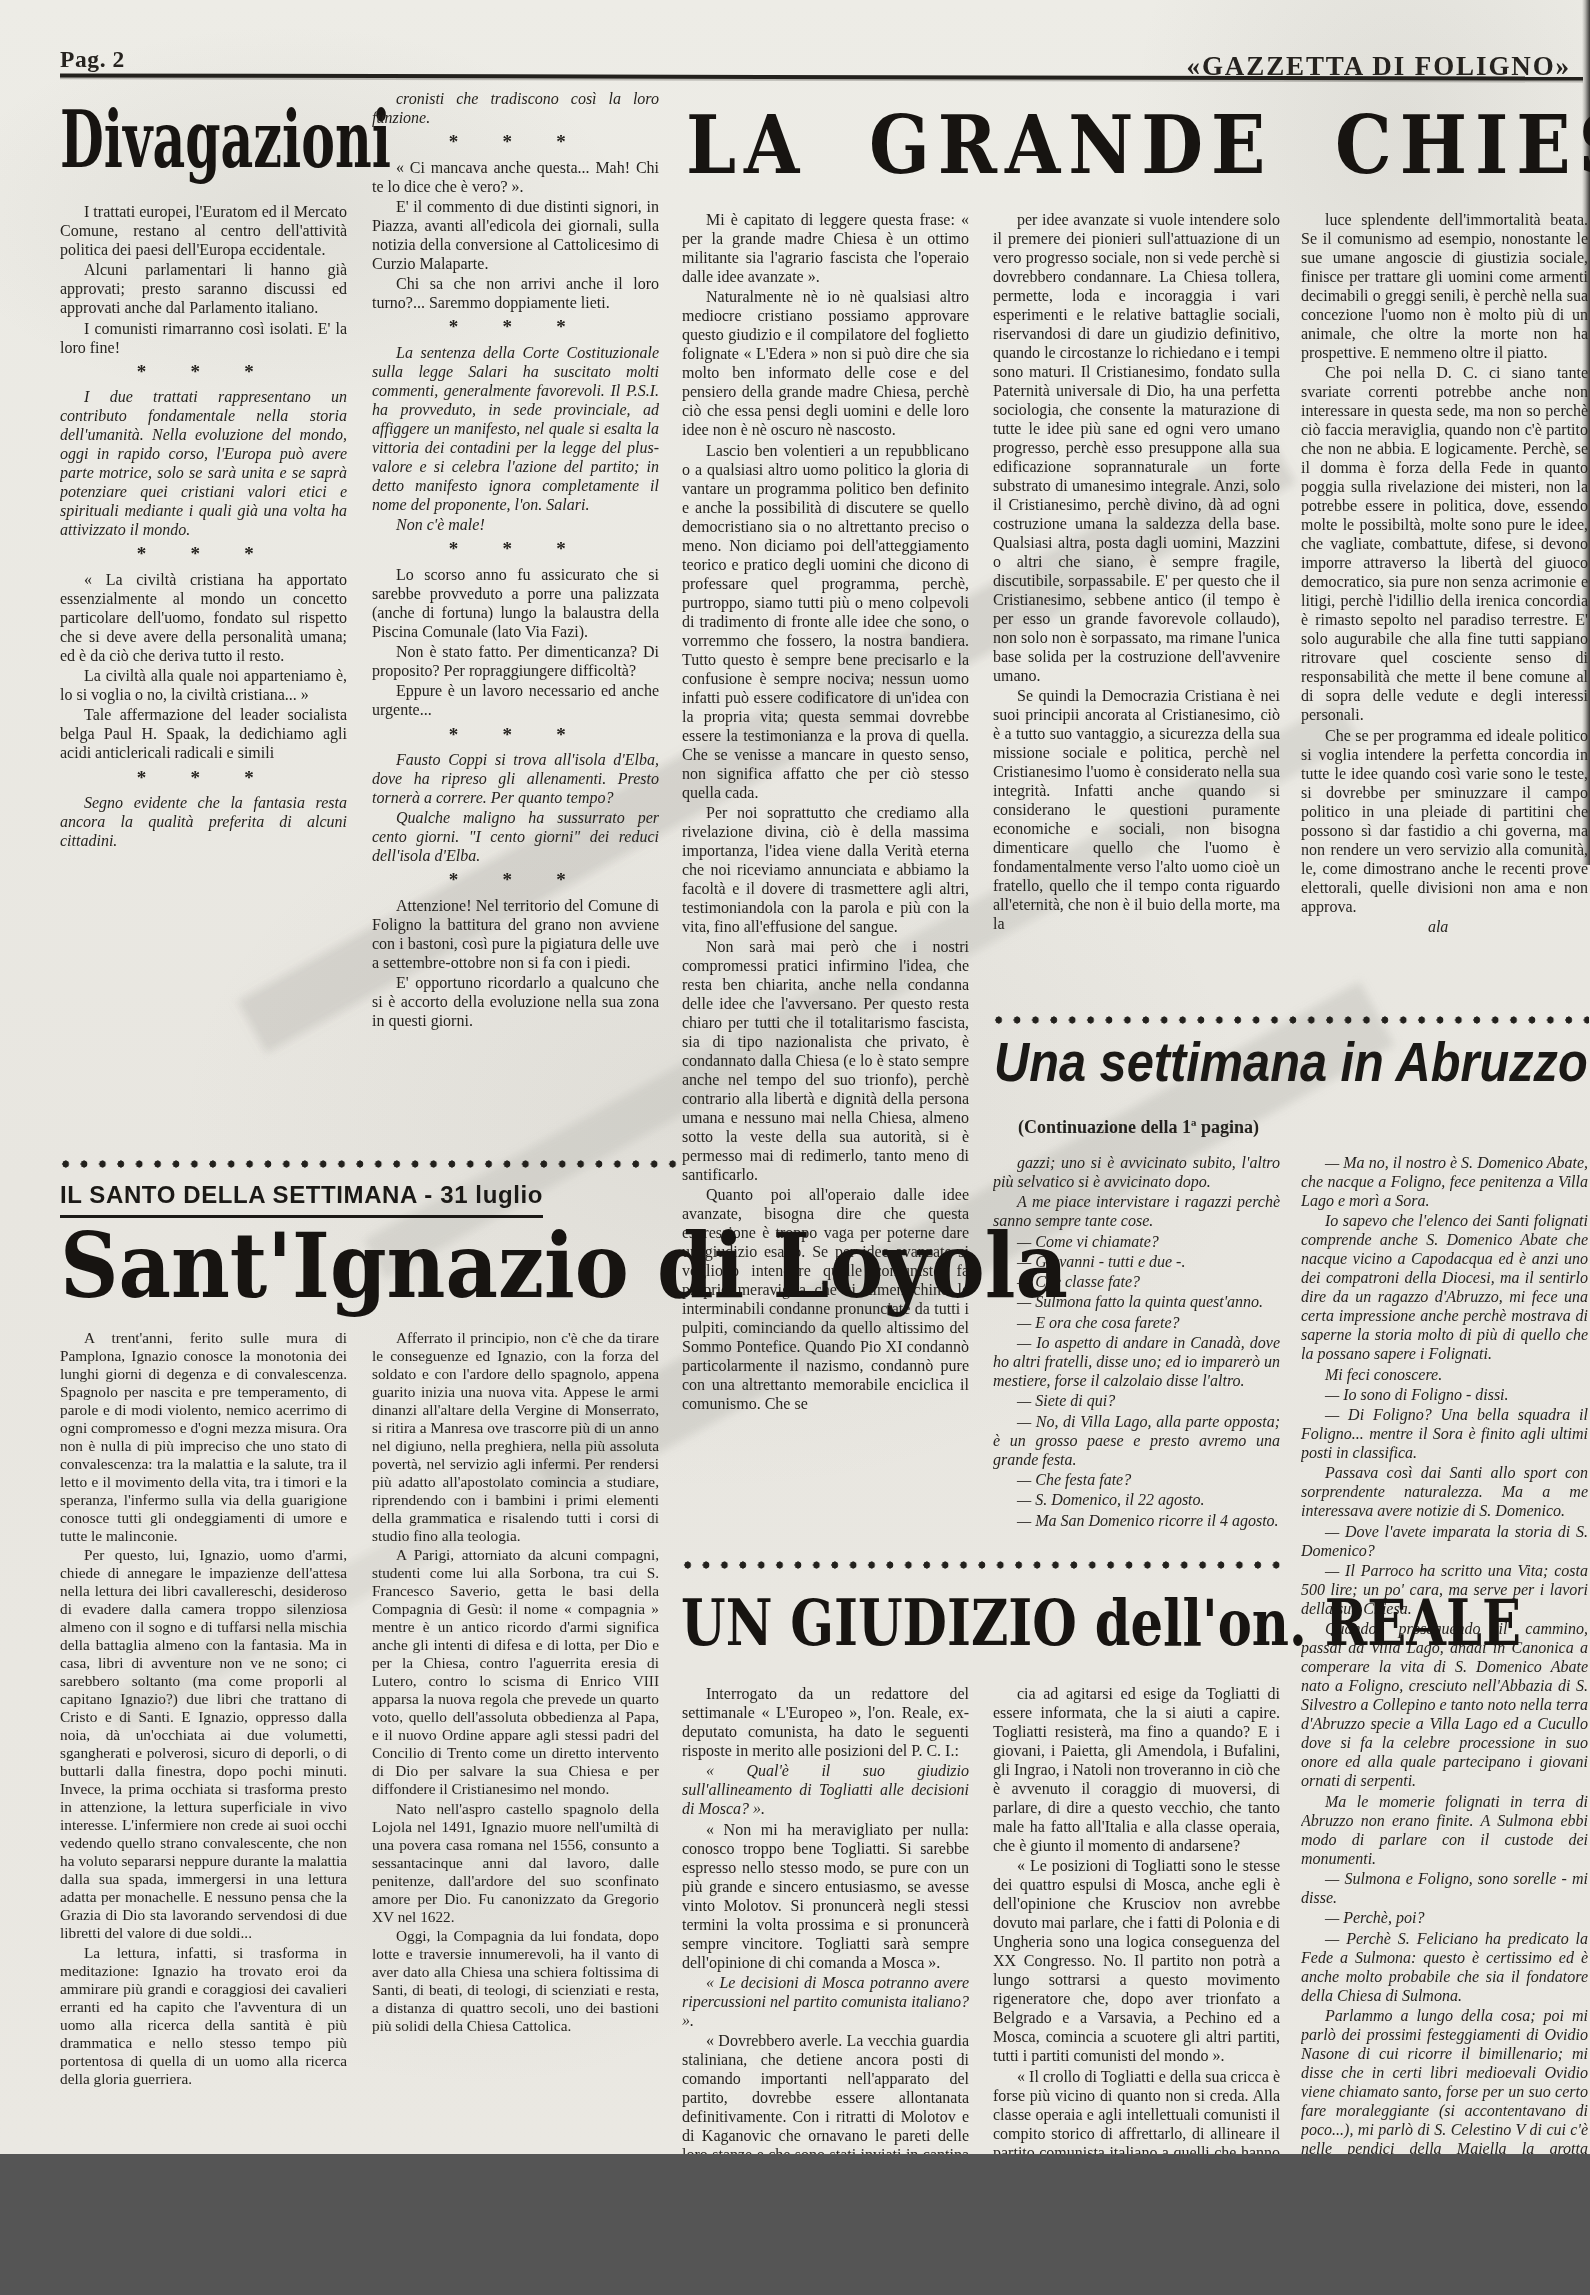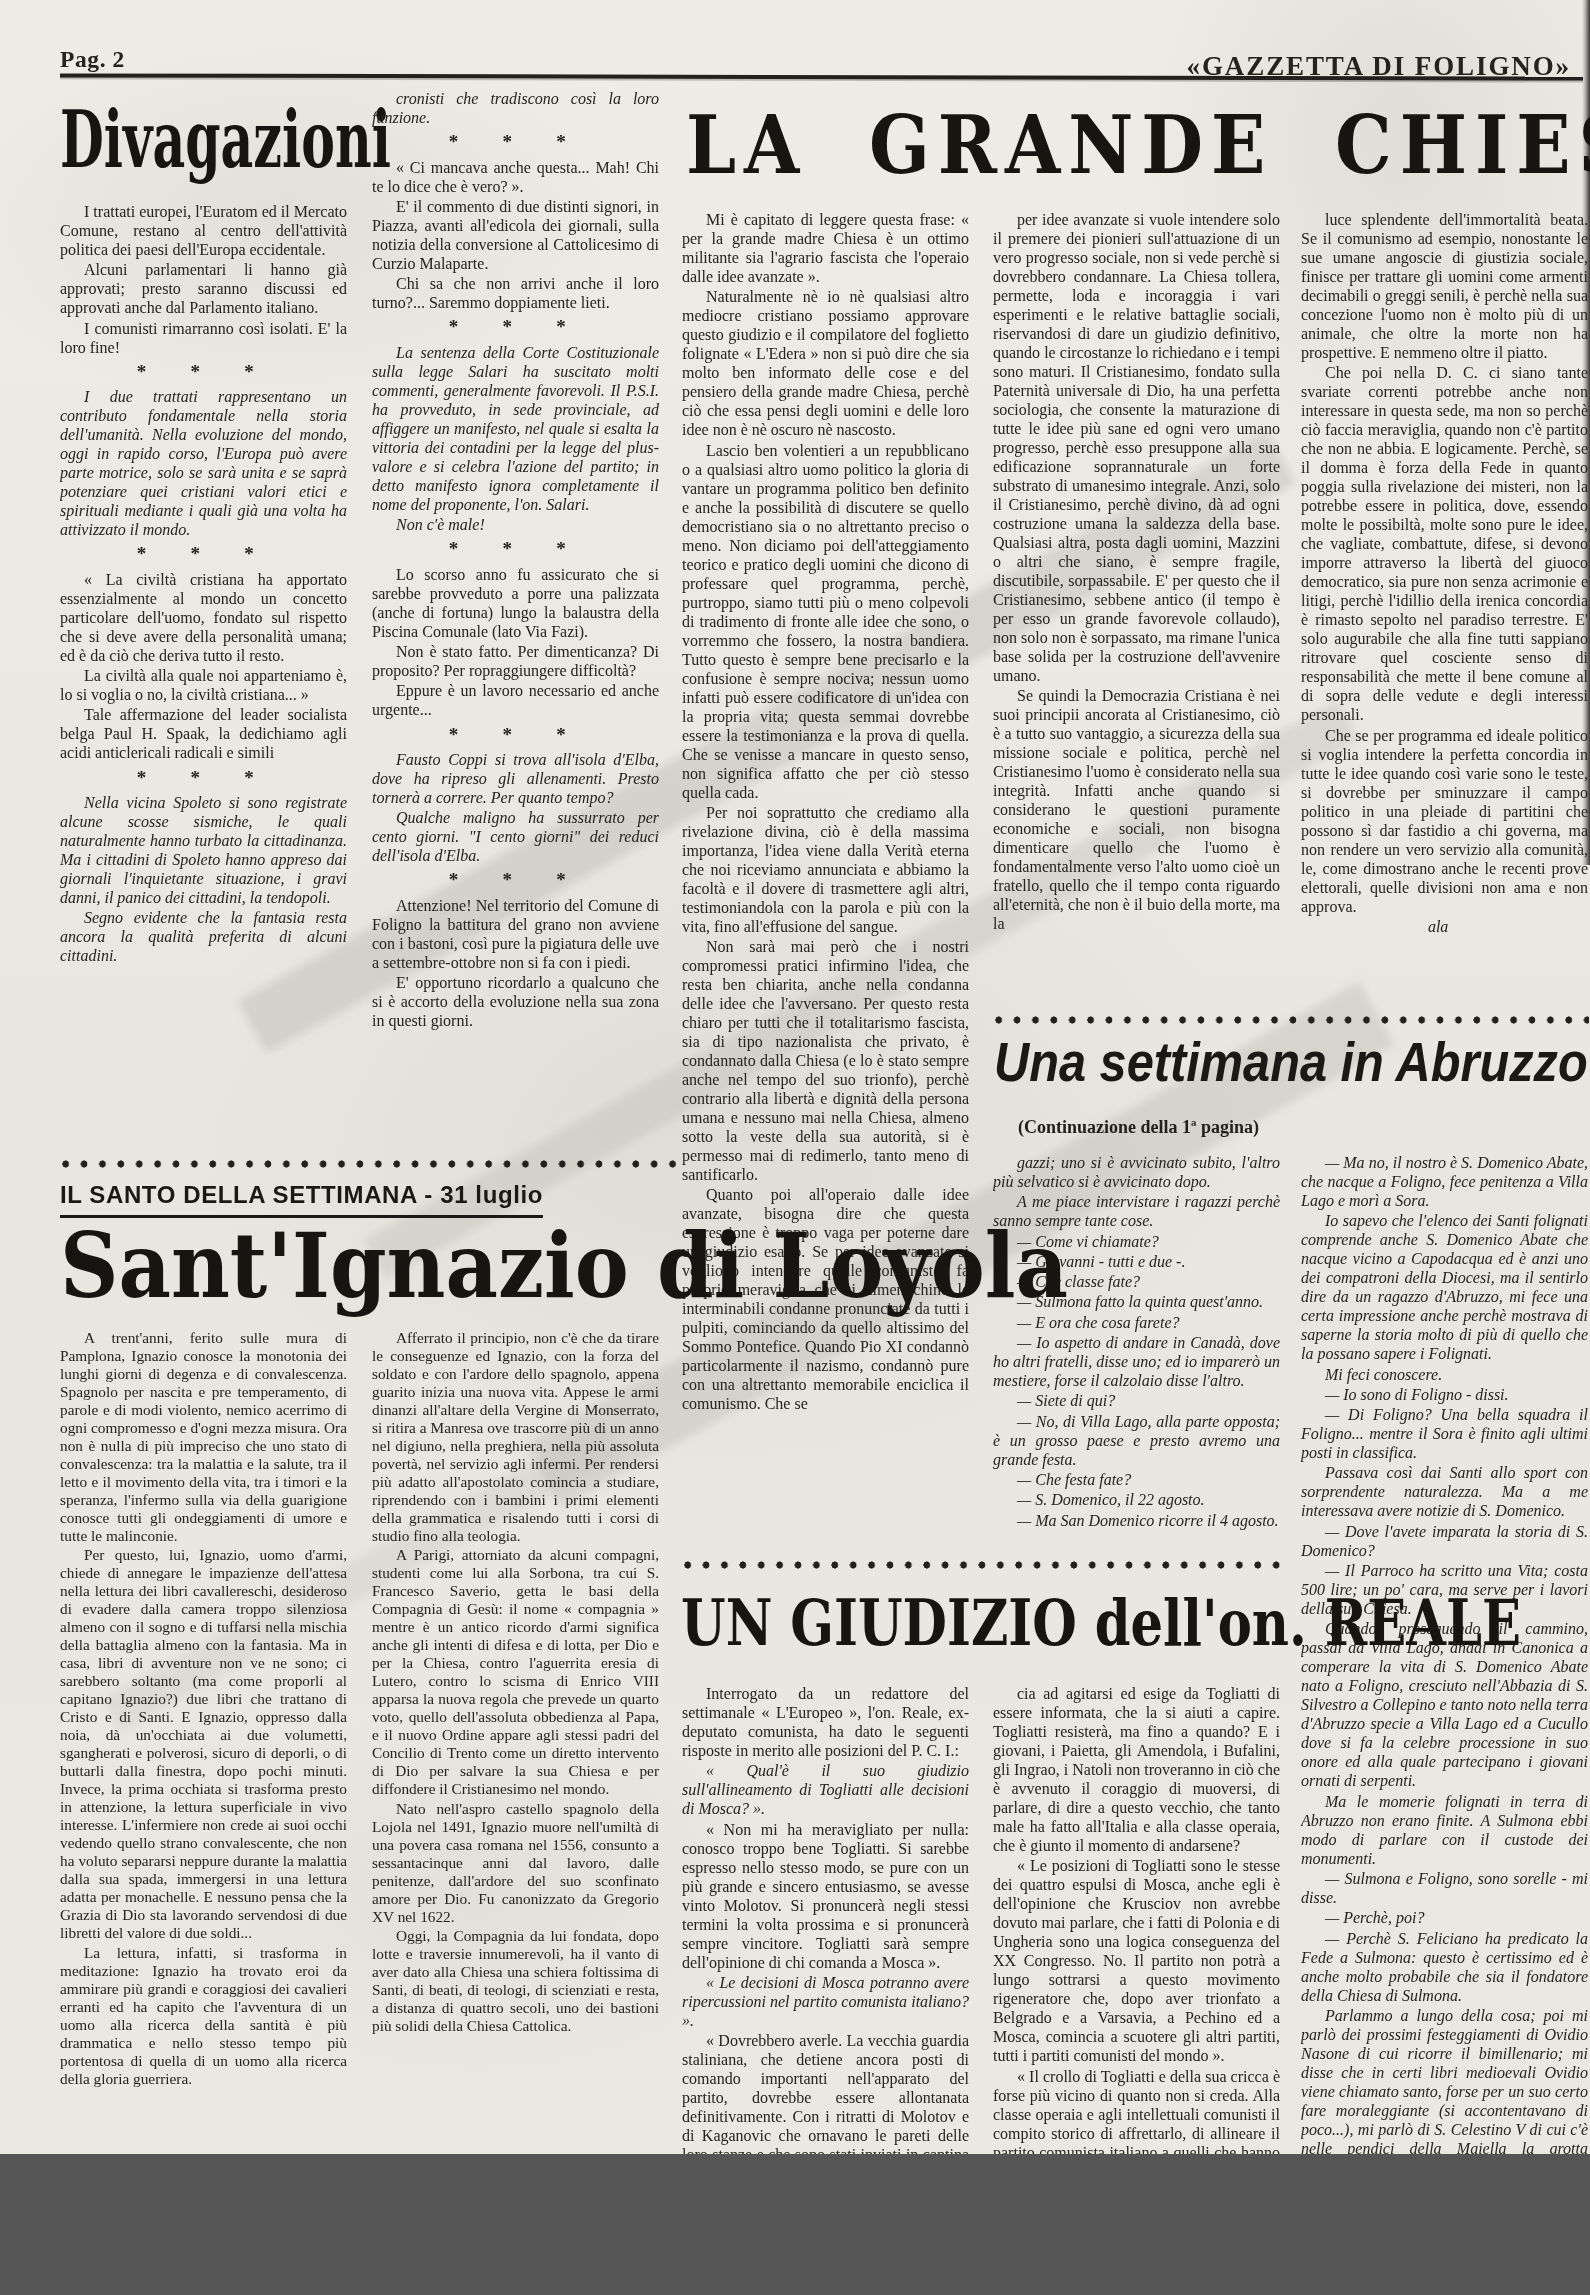--- a/index.html
+++ b/index.html
@@ -64,21 +64,20 @@
       <div class="para n">I trattati europei, l'Euratom ed il Mercato Comune, restano al centro dell'attività politica dei paesi dell'Europa eccidentale.</div>
       <div class="para n">Alcuni parlamentari li hanno già approvati; presto saranno discussi ed approvati anche dal Parlamento italiano.</div>
       <div class="para n">I comunisti rimarranno così isolati. E' la loro fine!</div>
       <div class="para stars">* * *</div>
       <div class="para i">I due trattati rappresentano un contributo fondamentale nella storia dell'umanità. Nella evoluzione del mondo, oggi in rapido corso, l'Europa può avere parte motrice, solo se sarà unita e se saprà potenziare quei cristiani valori etici e spirituali mediante i quali già una volta ha attivizzato il mondo.</div>
       <div class="para stars">* * *</div>
       <div class="para n">« La civiltà cristiana ha apportato essenzialmente al mondo un concetto particolare dell'uomo, fondato sul rispetto che si deve avere della personalità umana; ed è da ciò che deriva tutto il resto.</div>
       <div class="para n">La civiltà alla quale noi apparteniamo è, lo si voglia o no, la civiltà cristiana... »</div>
       <div class="para n">Tale affermazione del leader socialista belga Paul H. Spaak, la dedichiamo agli acidi anticlericali radicali e simili</div>
       <div class="para stars">* * *</div>
-      <div class="para i">Nella vicina Spoleto si sono registrate alcune scosse sismiche, le quali naturalmente hanno turbato la cittadinanza. Ma i cittadini di Spoleto hanno appreso dai giornali l'inquietante situazione, i gravi danni, il panico dei cittadini, la tendopoli.</div>
       <div class="para i">Segno evidente che la fantasia resta ancora la qualità preferita di alcuni cittadini.</div>
     </div>
 
   <div class="colbox body" style="left:372px;top:89px;height:1075px;">
       <div class="para i">cronisti che tradiscono così la loro funzione.</div>
       <div class="para stars">* * *</div>
       <div class="para n">« Ci mancava anche questa... Mah! Chi te lo dice che è vero? ».</div>
       <div class="para n">E' il commento di due distinti signori, in Piazza, avanti all'edicola dei giornali, sulla notizia della conversione al Cattolicesimo di Curzio Malaparte.</div>
       <div class="para n">Chi sa che non arrivi anche il loro turno?... Saremmo doppiamente lieti.</div>
       <div class="para stars">* * *</div>

